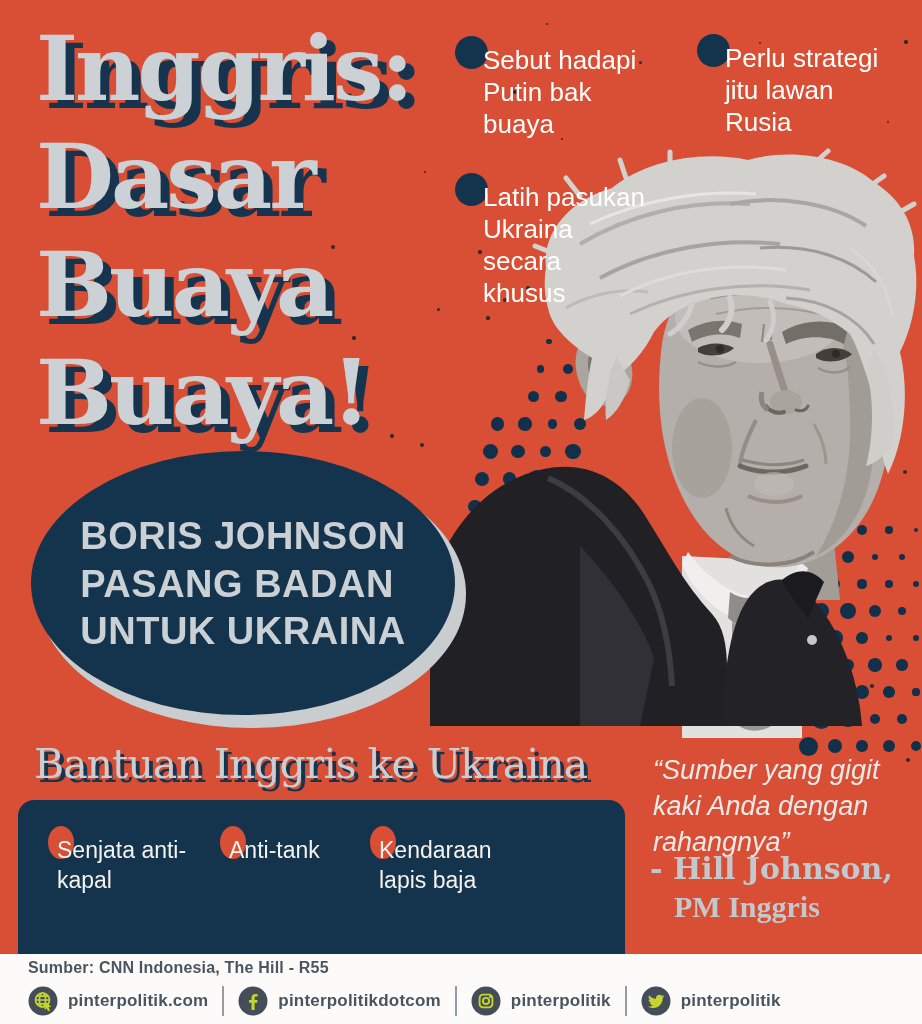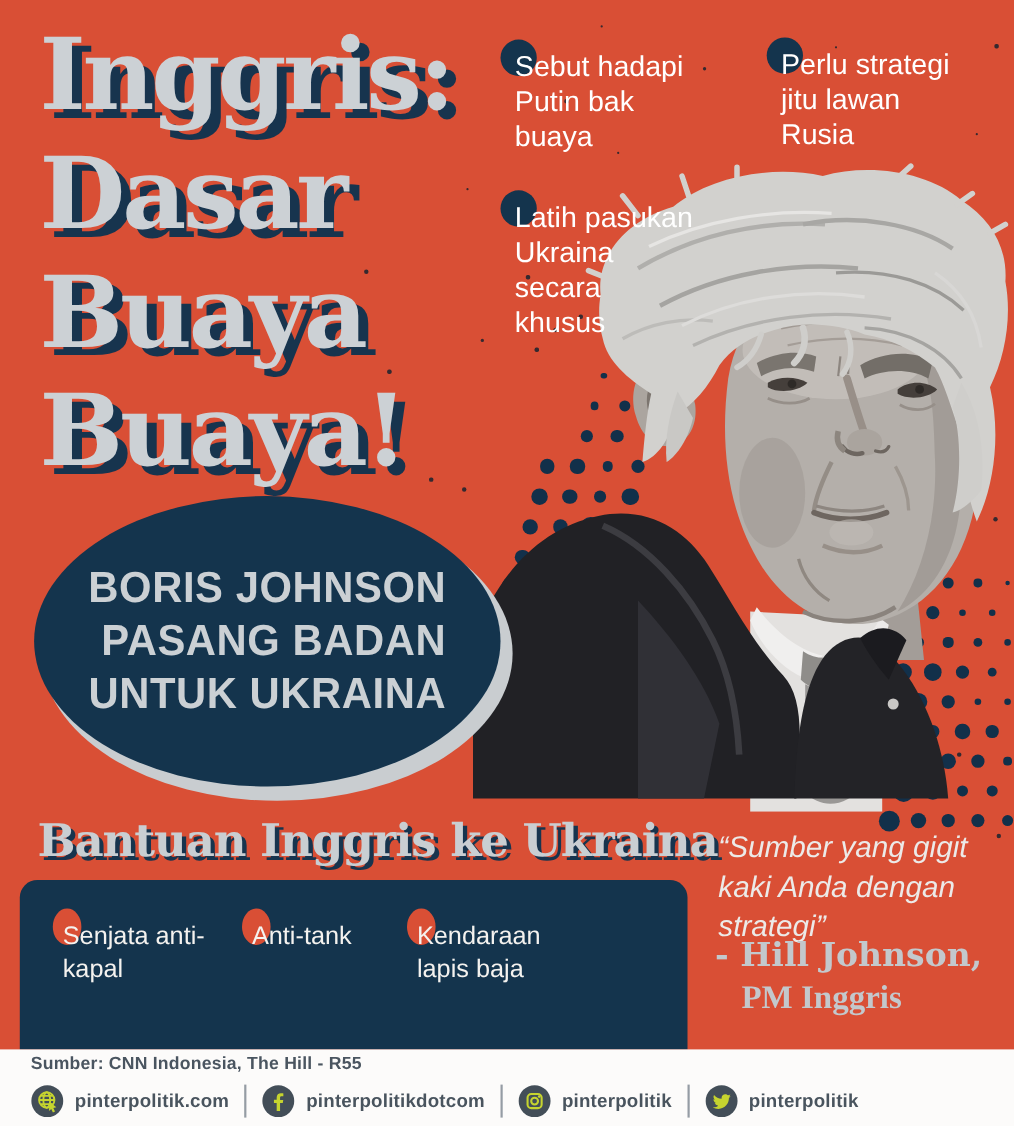--- a/index.html
+++ b/index.html
@@ -13,38 +13,38 @@
   
   .title{
     position:absolute;left:36px;top:14px;
     font-family:"DejaVu Serif",serif;font-weight:bold;
     font-size:90px;line-height:108px;letter-spacing:-3px;
     color:#ccd1d5;text-shadow:9px 8px 0 #17344e;
   }
   
   .top-bullet{position:absolute;}
   .top-bullet .dot{position:absolute;left:0;top:0;width:33px;height:33px;border-radius:50%;background:#14344d;}
-  .top-bullet .lines{position:relative;margin:8px 0 0 13px;font-size:26px;line-height:32px;color:#ffffff;}
+  .top-bullet .lines{position:relative;margin:8px 0 0 28px;font-size:26px;line-height:32px;color:#ffffff;}
   .tb1{left:455px;top:36px;}
   .tb2{left:697px;top:34px;}
   .tb3{left:455px;top:173px;}
   
   .badge-shadow{position:absolute;left:38px;top:460px;width:428px;height:268px;border-radius:50%;background:#c9cdd0;}
   .badge{
     position:absolute;left:31px;top:451px;width:424px;height:264px;border-radius:50%;
-    background:#14344d;display:flex;align-items:center;justify-content:center;text-align:right;
+    background:#14344d;display:flex;align-items:center;justify-content:center;text-align:left;
   }
   .badge .lines{
     font-weight:bold;font-size:38px;line-height:46px;letter-spacing:.5px;
     color:#cbd0d4;transform:scaleY(1.04);
   }
   
   .section-heading{
     position:absolute;left:34px;top:740px;
-    font-family:"DejaVu Serif",serif;font-weight:bold;
+    font-family:"DejaVu Serif",serif;font-weight:normal;
     font-size:41px;color:#c9ced2;letter-spacing:-1px;
     text-shadow:4px 4px 0 #17344e;white-space:nowrap;
   }
   .aid-box{position:absolute;left:18px;top:800px;width:607px;height:154px;background:#14344d;border-radius:16px 16px 0 0;}
   .aid-item{position:absolute;top:26px;}
   .aid-item .dot{position:absolute;left:0;top:0;width:26px;height:33px;border-radius:50%;background:#d94f35;}
   .aid-item .lines{position:relative;margin:9px 0 0 9px;font-size:23px;line-height:30px;color:#f4f2ef;}
   .ai1{left:30px;} .ai2{left:202px;} .ai3{left:352px;}
   
   .quote{position:absolute;left:653px;top:752px;width:262px;font-style:italic;font-size:27px;line-height:36px;color:#eceae8;}
@@ -349,21 +349,21 @@
       <div class="lines">
           <div>Kendaraan</div>
           <div>lapis baja</div>
         </div>
     </div>
   </div>
 
   <div class="quote">
       <div>“Sumber yang gigit</div>
       <div>kaki Anda dengan</div>
-      <div>strategi”</div>
+      <div>rahangnya”</div>
     </div>
   <div class="attribution">
       <div>- Hill Johnson,</div>
       <div>PM Inggris</div>
     </div>
 
   <div class="footer">
     <div class="source">Sumber: CNN Indonesia, The Hill - R55</div>
     <div class="social-row">
       <div class="social-item">

